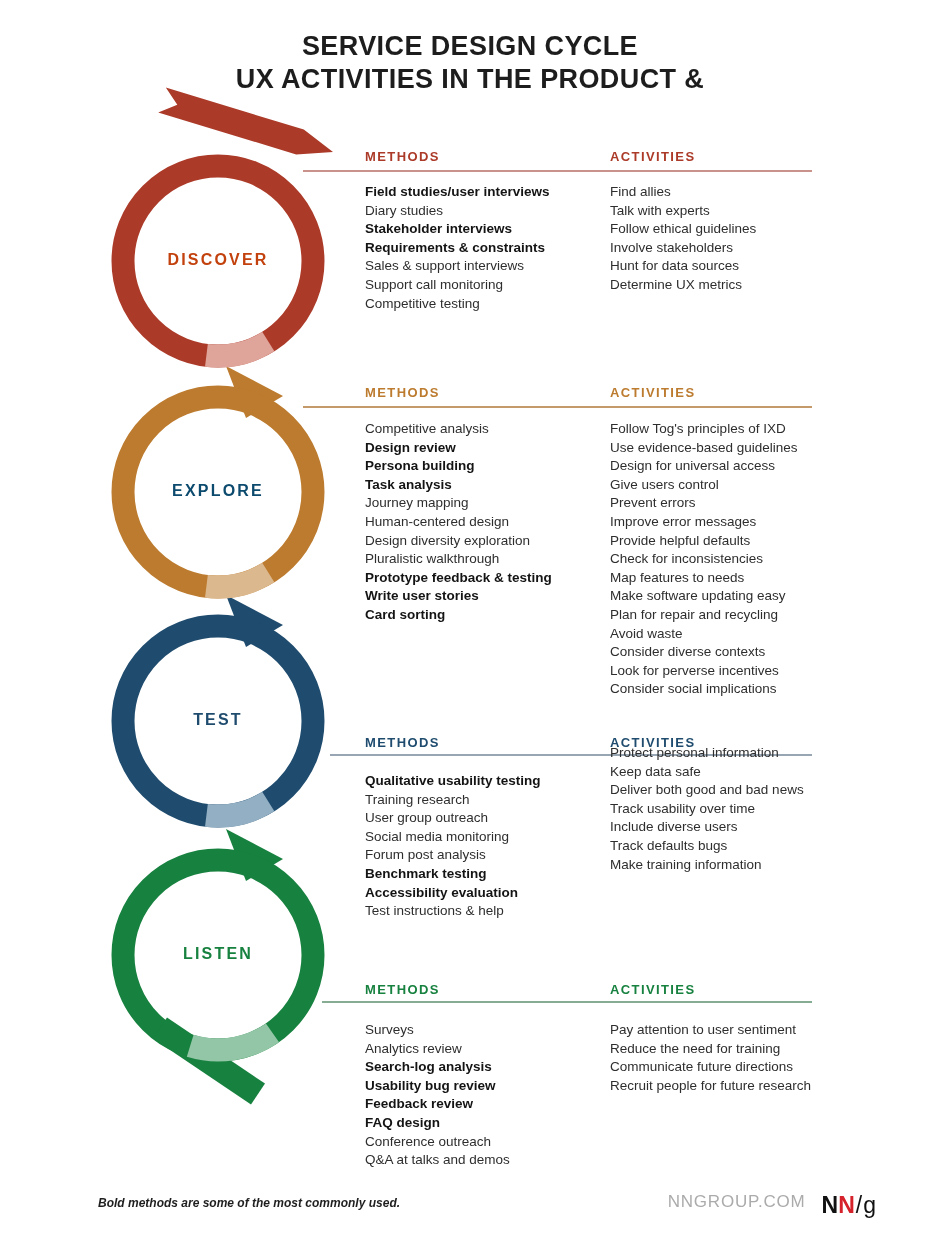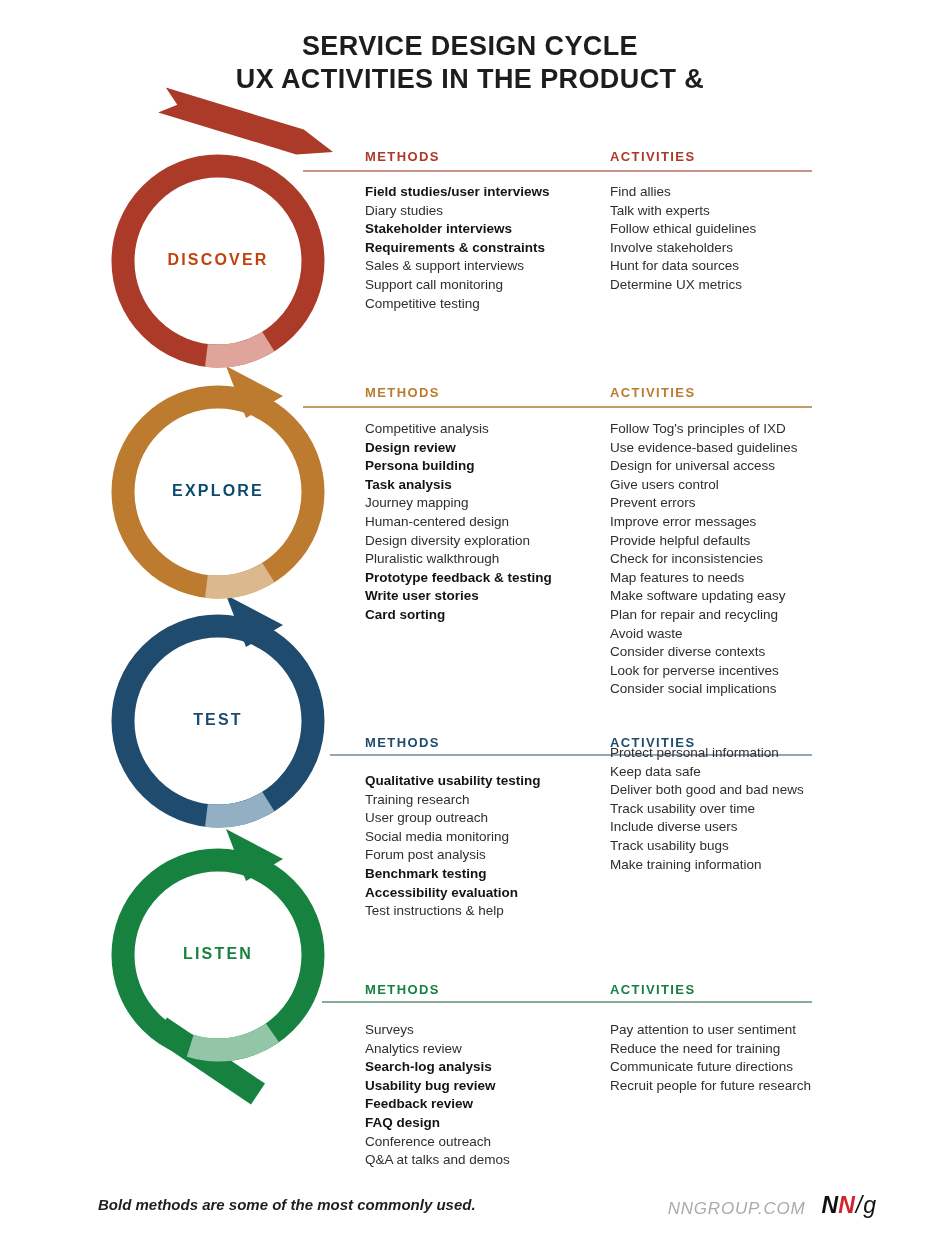--- a/index.html
+++ b/index.html
@@ -23,26 +23,26 @@
     z-index:1;
     text-align:center;
   }
   .rule { position:absolute; height:2px; z-index:1; }
   .list { position:absolute; z-index:1; }
   .list .li {
     font-size:13.5px; line-height:18.6px; color:#2e2e2e; white-space:nowrap;
   }
   .list .li.b { font-weight:700; color:#141414; }
   .footer-note {
-    position:absolute; left:98px; top:1196px; font-size:15px; font-weight:700;
+    position:absolute; left:98px; top:1196px; font-size:12px; font-weight:700;
     font-style:italic; color:#1f1f1f; z-index:1;
   }
   .footer-right {
-    position:absolute; right:64px; top:1192px; display:flex; align-items:flex-end;
-    gap:16px; z-index:1;font-style:italic;
+    position:absolute; right:64px; top:1192px; display:flex; align-items:flex-start;
+    gap:16px; z-index:1;
   }
   .site { font-size:17px; letter-spacing:0.8px; color:#ababab; }
   .logo { font-size:23px; color:#111; display:flex; align-items:baseline; }
   .logo .n1 { font-weight:700; }
   .logo .n2 { font-weight:700; }
   .logo .sl { font-weight:400; margin:0 1px; }
   .logo .g  { font-weight:400; }
 </style>
 </head>
 <body>
@@ -146,21 +146,21 @@
       <div class="li b">Benchmark testing</div>
       <div class="li b">Accessibility evaluation</div>
       <div class="li">Test instructions &amp; help</div>
     </div>
   <div class="list" style="left:610px;top:744px;width:245px">
       <div class="li">Protect personal information</div>
       <div class="li">Keep data safe</div>
       <div class="li">Deliver both good and bad news</div>
       <div class="li">Track usability over time</div>
       <div class="li">Include diverse users</div>
-      <div class="li">Track usability bugs</div>
+      <div class="li">Track defaults bugs</div>
       <div class="li">Make training information</div>
     </div>
 
   <div class="col-header" style="left: 365px; top: 982px; color: rgb(23, 129, 63);">METHODS</div>
   <div class="col-header" style="left: 610px; top: 982px; color: rgb(23, 129, 63);">ACTIVITIES</div>
   <div class="rule" style="left: 322px; top: 1001px; width: 490px; background: rgb(134, 172, 148);"></div>
   <div class="list" style="left:365px;top:1021px;width:235px">
       <div class="li">Surveys</div>
       <div class="li">Analytics review</div>
       <div class="li b">Search-log analysis</div>

